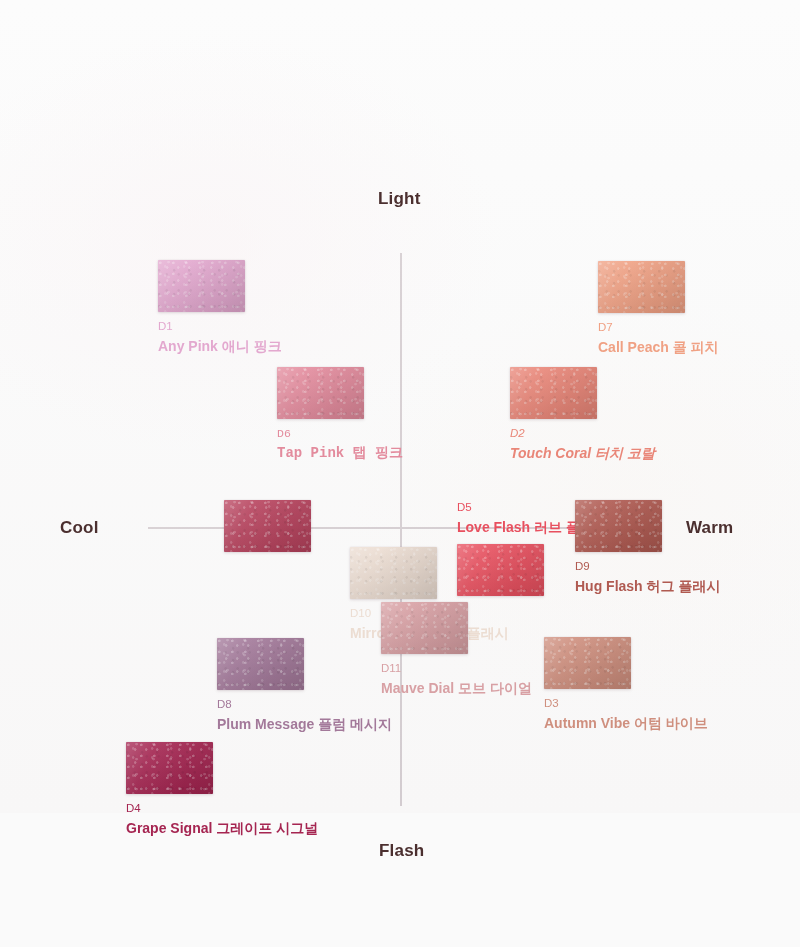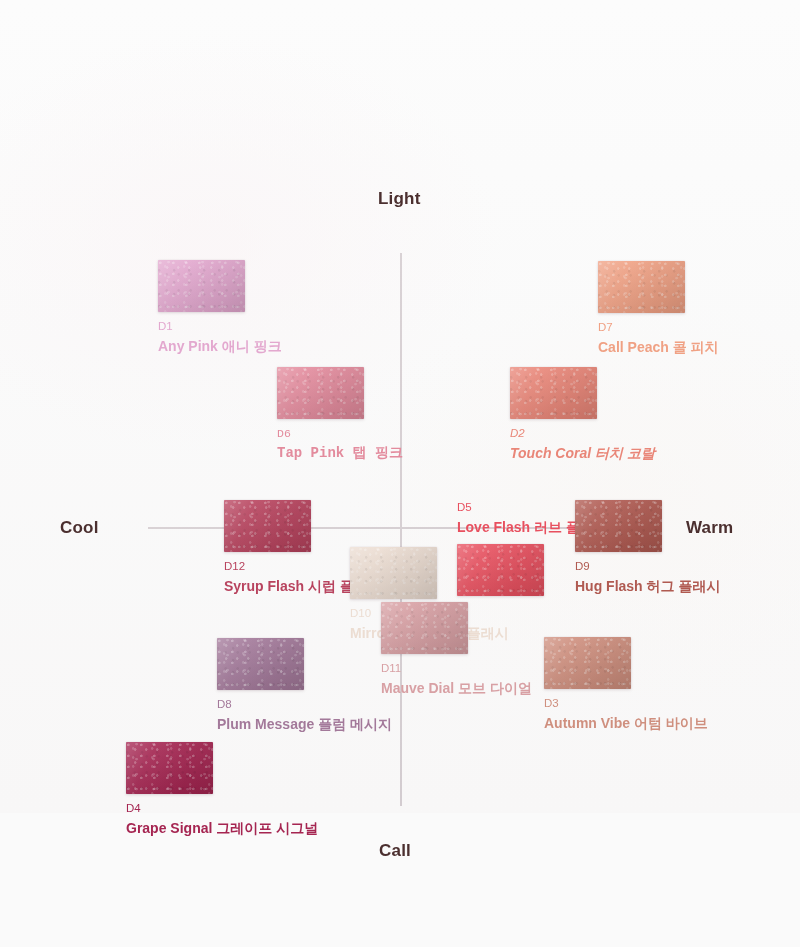--- a/index.html
+++ b/index.html
@@ -81,21 +81,21 @@
 </style>
 </head>
 <body>
 
 <div id="stage">
 
   <div class="axis-v"></div>
   <div class="axis-h"></div>
 
   <div class="axis-label light">Light</div>
-  <div class="axis-label dark">Call</div>
+  <div class="axis-label dark">Flash</div>
   <div class="axis-label cool">Cool</div>
   <div class="axis-label warm">Warm</div>
 
   <div id="points-layer">
       <div class="item" style="left: 148px; top: 260px; margin-left: 10px;">
         <div class="chip" style="background: rgb(227, 168, 207);"></div>
         <div class="caption" style="color: rgb(227, 168, 207);">
           <span class="code">D1</span>
           <span class="name">Any Pink 애니 핑크</span>
         </div>
@@ -116,24 +116,20 @@
       </div>
       <div class="item" style="left: 510px; top: 367px; font-style: italic;">
         <div class="chip" style="background: rgb(233, 134, 120);"></div>
         <div class="caption" style="color: rgb(233, 134, 120);">
           <span class="code">D2</span>
           <span class="name">Touch Coral 터치 코랄</span>
         </div>
       </div>
       <div class="item" style="left: 224px; top: 500px;">
         <div class="chip" style="background: rgb(184, 67, 94);"></div>
-        <div class="caption" style="color: rgb(184, 67, 94);">
-          <span class="code">D12</span>
-          <span class="name">Syrup Flash 시럽 플래시</span>
-        </div>
       </div>
       <div class="item" style="left: 350px; top: 500px; margin-top: 47px;">
         <div class="chip" style="background: rgb(236, 221, 210);"></div>
         <div class="caption" style="color: rgb(236, 221, 210);">
           <span class="code">D10</span>
           <span class="name">Mirror Flash 미러 플래시</span>
         </div>
       </div>
       <div class="item" style="left: 457px; top: 500px;">
         <div class="caption above" style="color: rgb(232, 80, 95);">

